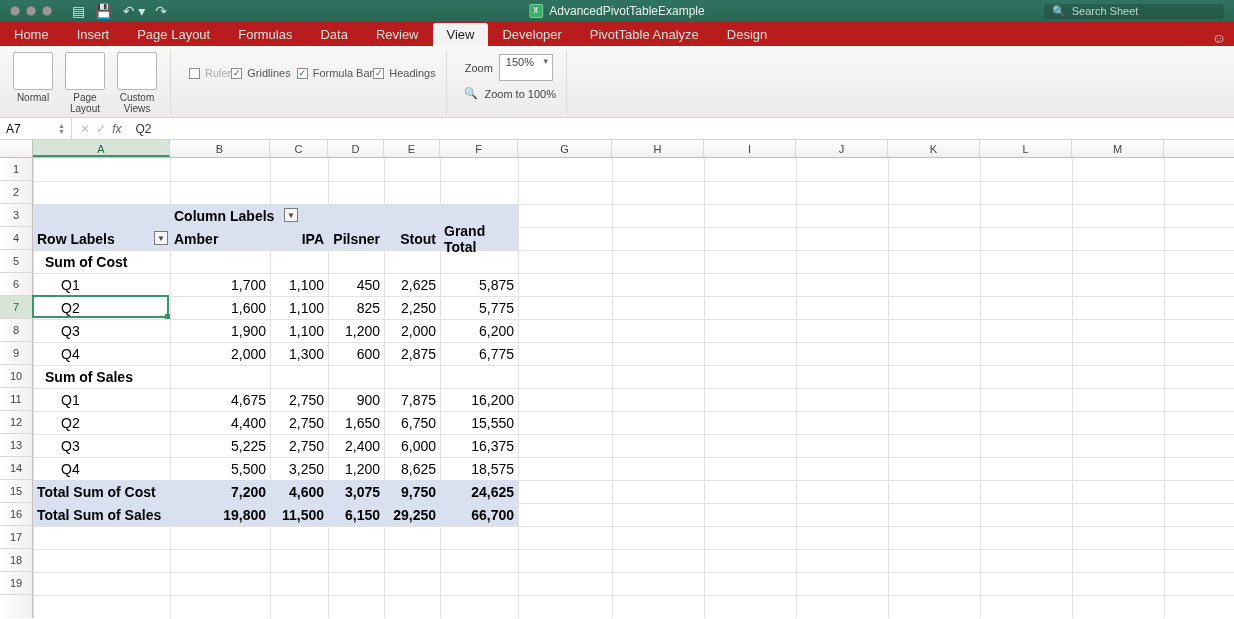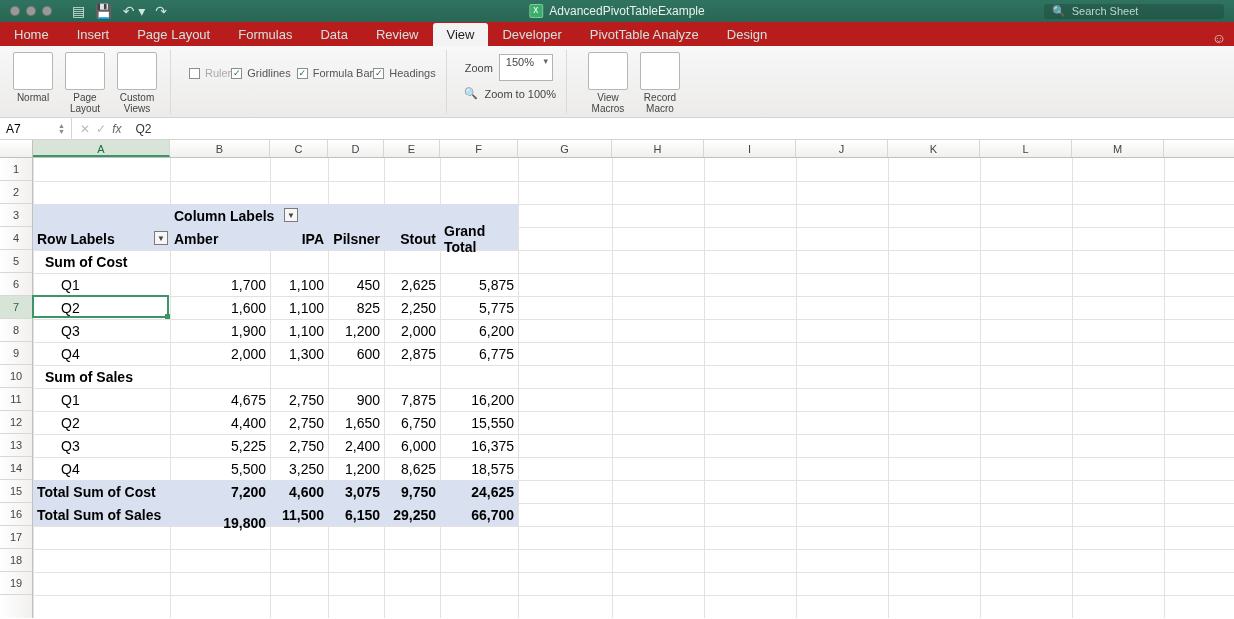--- a/index.html
+++ b/index.html
@@ -141,30 +141,20 @@
     <div class="zoomgroup">
       <div class="zoomrow">
           <span>Zoom</span>
           <span class="select">150%</span>
         </div>
       <div class="zoomrow">
           <span class="mag">🔍</span>
           <span>Zoom to 100%</span>
         </div>
     </div>
-  </div>
-  <div class="group" style="border-right:none">
-    <div class="bigbtn">
-        <div class="icon"></div>
-        <div class="lbl">View Macros</div>
-      </div>
-    <div class="bigbtn">
-        <div class="icon"></div>
-        <div class="lbl">Record Macro</div>
-      </div>
   </div>
 </div>
 
 <div class="fmlrow">
   <div class="namebox">
     <span>A7</span>
     <span class="step">
         <span>▲</span>
         <span>▼</span>
       </span>
@@ -316,21 +306,21 @@
         <div class="cell r" style="left: 295px; width: 56px; top: 299px;">1,200</div>
         <div class="cell r" style="left: 351px; width: 56px; top: 299px;">8,625</div>
         <div class="cell r" style="left: 407px; width: 78px; top: 299px; text-align: center;">18,575</div>
         <div class="cell b" style="left: 0px; width: 237px; top: 322px;">Total Sum of Cost</div>
         <div class="cell b r" style="left: 137px; width: 100px; top: 322px;">7,200</div>
         <div class="cell b r" style="left: 237px; width: 58px; top: 322px;">4,600</div>
         <div class="cell b r" style="left: 295px; width: 56px; top: 322px;">3,075</div>
         <div class="cell b r" style="left: 351px; width: 56px; top: 322px;">9,750</div>
         <div class="cell b r" style="left: 407px; width: 78px; top: 322px;">24,625</div>
         <div class="cell b" style="left: 0px; width: 237px; top: 345px;">Total Sum of Sales</div>
-        <div class="cell b r" style="left: 137px; width: 100px; top: 345px; margin-top: 8px;">19,800</div>
+        <div class="cell b r" style="left: 137px; width: 100px; top: 345px;">19,800</div>
         <div class="cell b r" style="left: 237px; width: 58px; top: 345px;">11,500</div>
         <div class="cell b r" style="left: 295px; width: 56px; top: 345px;">6,150</div>
         <div class="cell b r" style="left: 351px; width: 56px; top: 345px;">29,250</div>
         <div class="cell b r" style="left: 407px; width: 78px; top: 345px;">66,700</div>
         <div class="sel-cell" style="left: -1px; top: 137px; width: 137px; height: 23px;"></div>
       </div>
   </div>
 </div>
 
 </body></html>

